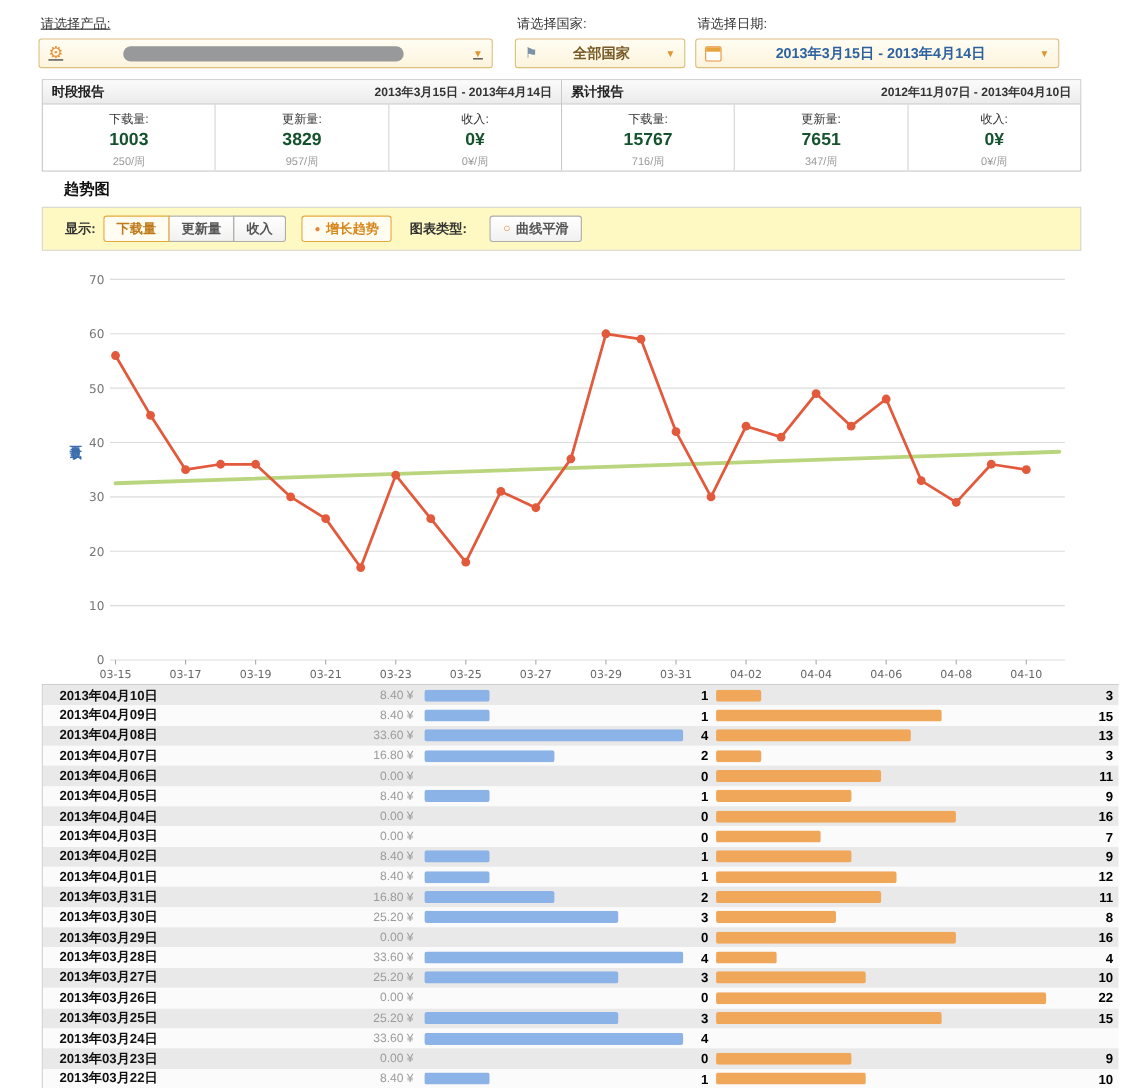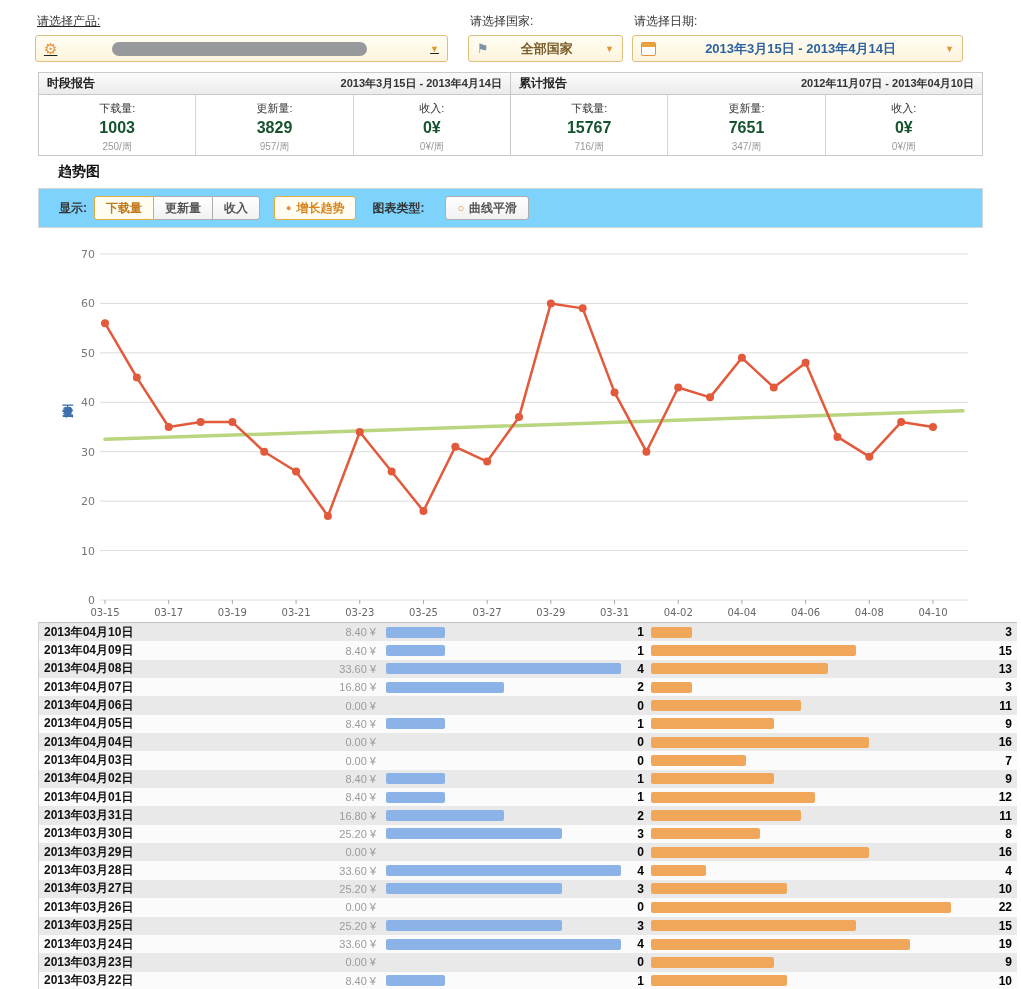--- a/index.html
+++ b/index.html
@@ -37,21 +37,21 @@
   .report-metrics { display:flex; height:60px;text-align:center; }
   .metric { flex:1; padding:6px 8px; min-width:0; }
   .metric + .metric { border-left:1px solid #d5d5d5; }
   .metric-label { font-size:11px; color:#333; }
   .metric-value { font-size:16px; font-weight:bold; color:#14532d; margin-top:3px; }
   .metric-sub { font-size:10px; color:#999; margin-top:3px; }
 
   
   .trend-title { position:absolute; top:163px; left:58px; font-size:14px; font-weight:bold; color:#111; }
 
-  .toolbar { position:absolute; top:188px; left:38px; width:945px; height:40px; background:#7dd3fc;
+  .toolbar { position:absolute; top:188px; left:38px; width:945px; height:40px; background:#fef9c3;
              border:1px solid #d6d6d6; display:flex; align-items:center; padding:0 20px; }
   .tb-label { font-size:12px; font-weight:bold; color:#333; margin-right:7px; }
   .tb-label.types { margin-left:16px; }
   .btn { height:24px; padding:0 11px; display:flex; align-items:center; font-size:12px; font-weight:bold;
          color:#555; background:linear-gradient(#ffffff,#f1f1f1); border:1px solid #adadad; cursor:pointer; white-space:nowrap; }
   .seg .btn + .btn { margin-left:-1px; }
   .seg { display:flex; }
   .seg .btn:first-child { border-radius:3px 0 0 3px; }
   .seg .btn:last-child { border-radius:0 3px 3px 0; }
   .btn.active { border:1px solid #e6a93c; color:#c07a1a; background:#fffdf2; position:relative; z-index:1; }
@@ -67,21 +67,21 @@
   .ylabel { position:absolute; left:22px; top:158px; writing-mode:vertical-rl; text-orientation:upright;
             font-size:11px; font-weight:bold; color:#3c6eae; letter-spacing:1px; }
 
   
   .dtable { position:absolute; top:622px; left:38px; width:979px; height:367px; overflow:hidden;
             border-top:1px solid #c2c2c2; border-left:1px solid #d2d2d2; }
   .trow { display:flex; height:18.35px; align-items:center; }
   .trow.even { background:#e9e9e9; }
   .trow.odd  { background:#fbfbfb; }
   .tc { overflow:hidden; white-space:nowrap; }
-  .tc.date { width:195px; padding-left:5px; font-size:12px; font-weight:bold; color:#111; }
+  .tc.date { width:195px; padding-left:15px; font-size:12px; font-weight:bold; color:#111; }
   .tc.rev  { width:150px; text-align:right; padding-right:8px; font-size:11px; color:#9b9b9b; }
   .tc.barcell { position:relative; display:flex; align-items:center; padding-left:2px; }
   .tc.bc-blue   { width:265px; }
   .tc.bc-orange { flex:1; }
   .hbar { height:11px; border-radius:2px; }
   .cnt { position:absolute; right:5px; font-size:12px; font-weight:bold; color:#000; }
 </style>
 </head>
 <body>
 
@@ -465,24 +465,20 @@
         <span class="cnt">15</span>
       </div>
     </div>
     <div class="trow odd">
       <div class="tc date">2013年03月24日</div>
       <div class="tc rev">33.60 ¥</div>
       <div class="tc barcell bc-blue">
         <div class="hbar" style="width:235px;background:#8cb3e8"></div>
         <span class="cnt">4</span>
       </div>
-      <div class="tc barcell bc-orange">
-        <div class="hbar" style="width:259.0909090909091px;background:#f0a75a"></div>
-        <span class="cnt">19</span>
-      </div>
     </div>
     <div class="trow even">
       <div class="tc date">2013年03月23日</div>
       <div class="tc rev">0.00 ¥</div>
       <div class="tc barcell bc-blue">
         <div class="hbar" style="width:0px;background:#8cb3e8"></div>
         <span class="cnt">0</span>
       </div>
       <div class="tc barcell bc-orange">
         <div class="hbar" style="width:122.72727272727273px;background:#f0a75a"></div>

